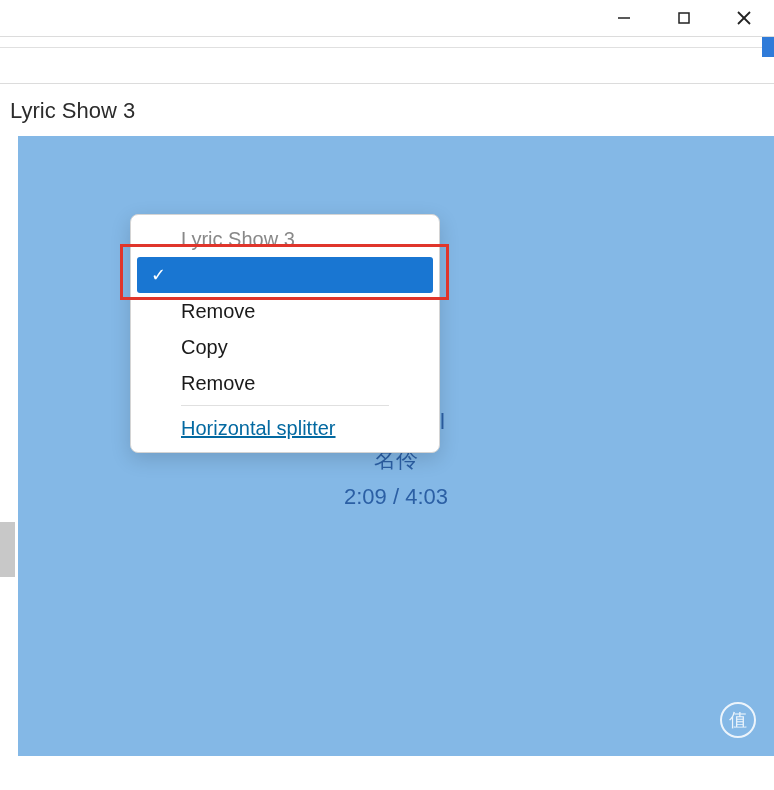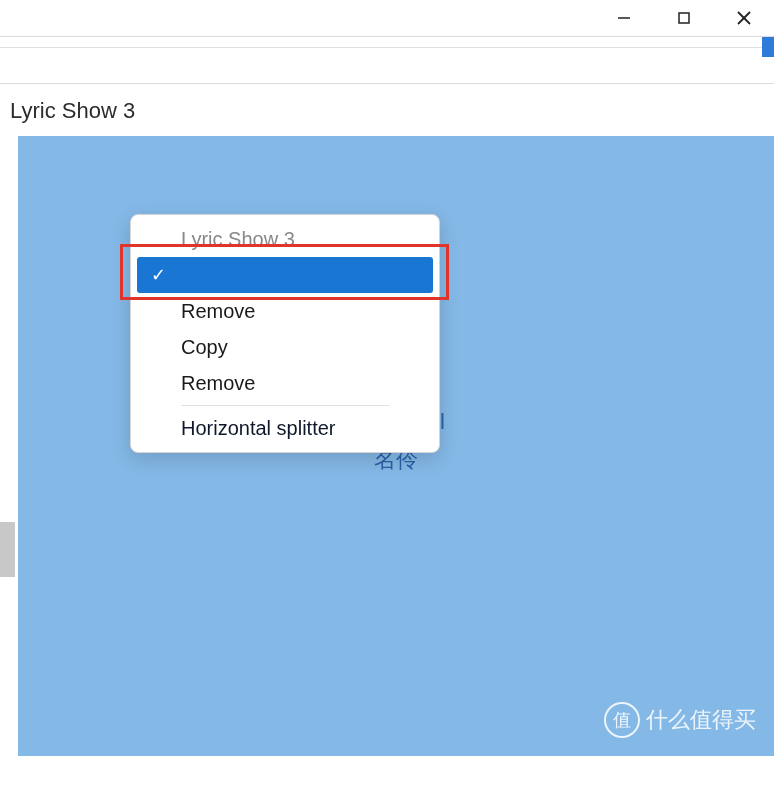--- a/index.html
+++ b/index.html
@@ -98,22 +98,23 @@
       color: #1a1a1a;
       border-radius: 3px;
       cursor: pointer;
       position: relative;
     }
     .menu-item.header-item {
       color: #888;
       cursor: default;
     }
     .menu-item.disabled {
-      color: #0f172a;
+      color: #0369a1;
       cursor: default;
+      text-decoration: underline;
     }
     .menu-item.selected {
       background: #1976d2;
       color: #ffffff;
     }
     .menu-item .check {
       position: absolute;
       left: 14px;
       font-size: 18px;
     }
@@ -195,24 +196,24 @@
   <div class="toolbar-divider"></div>
 </div>
 
 <div class="panel-header">Lyric Show 3</div>
 
 <div class="lyric-panel">
   <div class="lyric-content">
     <div>萱</div>
     <div>t Me At All</div>
     <div>名伶</div>
+    <div>2:09 / 4:03</div>
   </div>
   <div class="watermark">
     <div class="watermark-circle">值</div>
-    <span>什么值得买</span>
   </div>
 </div>
 
 <div class="left-handle"></div>
 
 <div class="context-menu">
   <div class="menu-item header-item">
     <span>Lyric Show 3</span>
   </div>
   <div class="menu-item selected">

